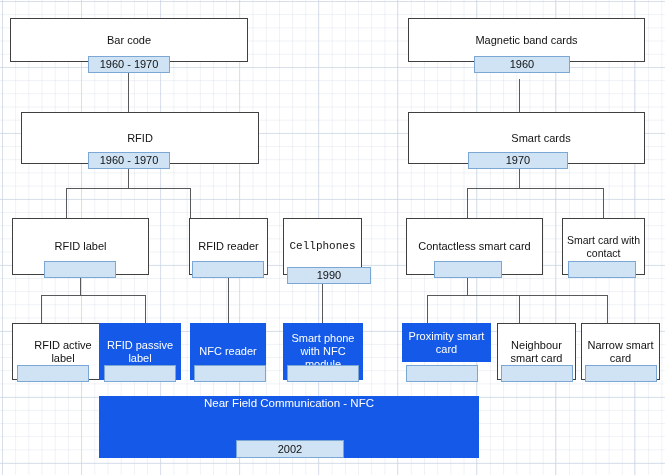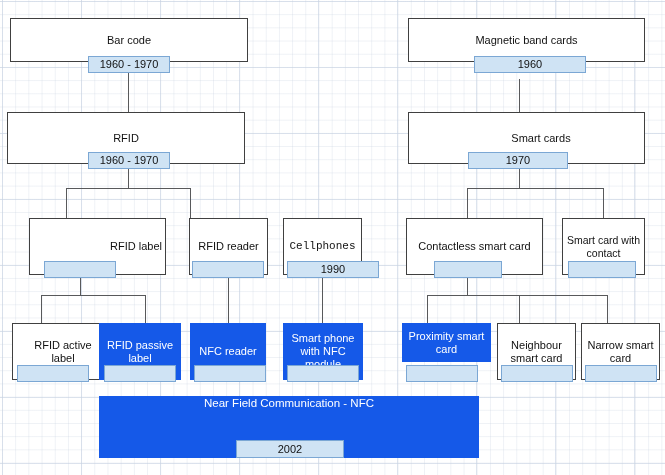--- a/index.html
+++ b/index.html
@@ -124,56 +124,56 @@
   <div class="node" style="left:10px; top:18px; width:238px; height:44px;">
     <span class="label">Bar code</span>
   </div>
   <div class="badge" style="left:88px; top:56px; width:82px; height:17px;">
     <span>1960 - 1970</span>
   </div>
 
   <div class="node" style="left:408px; top:18px; width:237px; height:44px;">
     <span class="label">Magnetic band cards</span>
   </div>
-  <div class="badge" style="left:474px; top:56px; width:112px; height:17px;">
+  <div class="badge" style="left:474px; top:56px; width:96px; height:17px;">
     <span>1960</span>
   </div>
 
-  <div class="node" style="left:7px; top:112px; width:238px; height:52px;">
+  <div class="node" style="left:21px; top:112px; width:238px; height:52px;">
     <span class="label">RFID</span>
   </div>
   <div class="badge" style="left:88px; top:152px; width:82px; height:17px;">
     <span>1960 - 1970</span>
   </div>
 
   <div class="node" style="left:408px; top:112px; width:237px; height:52px;padding-left:32px;">
     <span class="label">Smart cards</span>
   </div>
   <div class="badge" style="left:468px; top:152px; width:100px; height:17px;">
     <span>1970</span>
   </div>
 
-  <div class="node" style="left:29px; top:218px; width:137px; height:57px;text-align:right;">
+  <div class="node" style="left:12px; top:218px; width:137px; height:57px;">
     <span class="label">RFID label</span>
   </div>
   <div class="badge empty" style="left:44px; top:261px; width:72px; height:17px;">
     <span></span>
   </div>
 
   <div class="node" style="left:189px; top:218px; width:79px; height:57px;">
     <span class="label">RFID reader</span>
   </div>
   <div class="badge empty" style="left:192px; top:261px; width:72px; height:17px;">
     <span></span>
   </div>
 
   <div class="node" style="left:283px; top:218px; width:79px; height:57px;font-family:Liberation Mono, monospace;">
     <span class="label">Cellphones</span>
   </div>
-  <div class="badge" style="left:287px; top:261px; width:92px; height:17px;">
+  <div class="badge" style="left:287px; top:267px; width:84px; height:17px;">
     <span>1990</span>
   </div>
 
   <div class="node" style="left:406px; top:218px; width:137px; height:57px;">
     <span class="label">Contactless smart card</span>
   </div>
   <div class="badge empty" style="left:434px; top:261px; width:68px; height:17px;">
     <span></span>
   </div>
 

